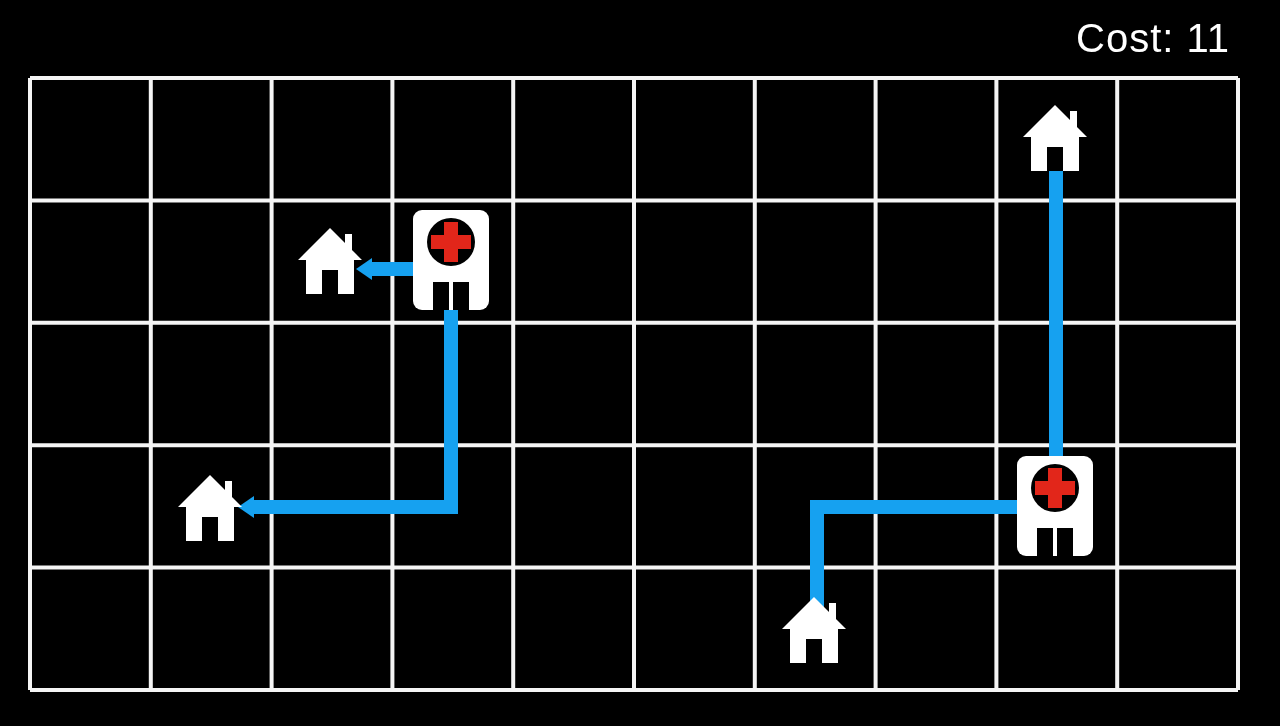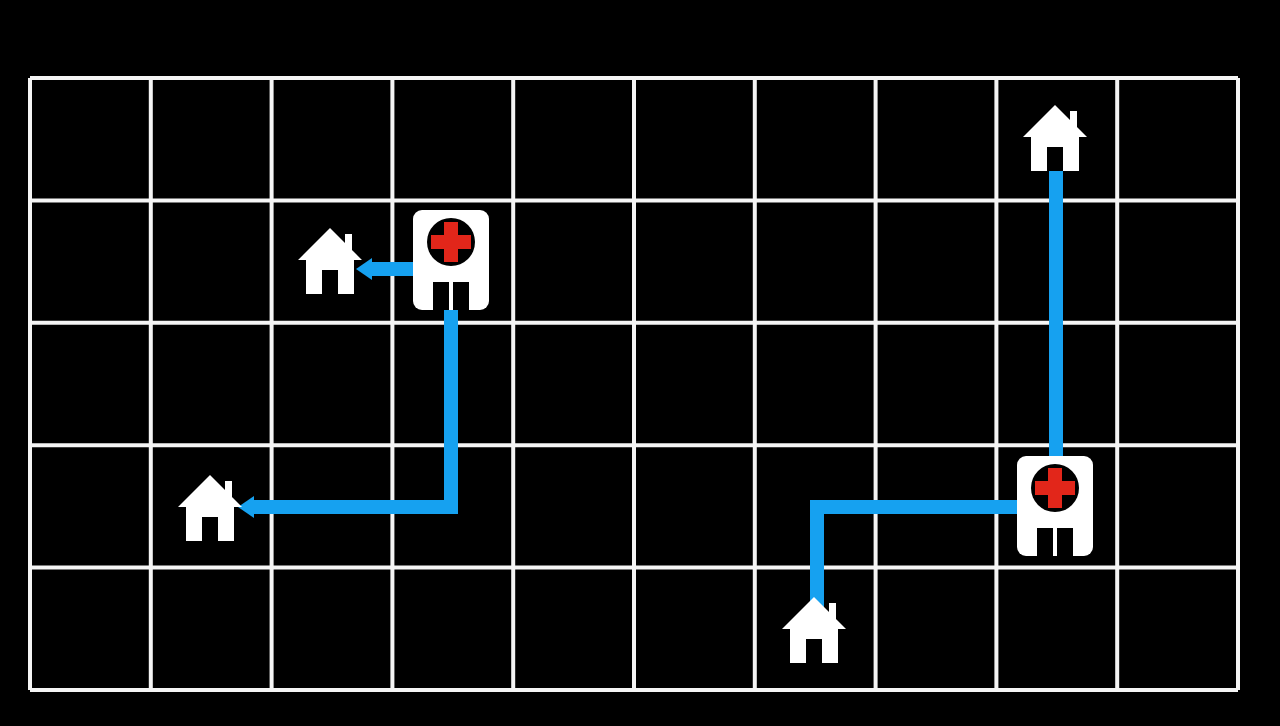--- a/index.html
+++ b/index.html
@@ -31,20 +31,21 @@
   svg.board {
     position: absolute;
     left: 0;
     top: 0;
   }
 </style>
 </head>
 <body>
 
 <div class="stage">
+  <div class="cost-label">Cost: 11</div>
   <svg class="board" width="1280" height="726" viewBox="0 0 1280 726">
       <g stroke="#f5f5f5" stroke-width="4">
         <line x1="30" y1="78" x2="30" y2="690"></line>
         <line x1="150.8" y1="78" x2="150.8" y2="690"></line>
         <line x1="271.6" y1="78" x2="271.6" y2="690"></line>
         <line x1="392.4" y1="78" x2="392.4" y2="690"></line>
         <line x1="513.2" y1="78" x2="513.2" y2="690"></line>
         <line x1="634" y1="78" x2="634" y2="690"></line>
         <line x1="754.8" y1="78" x2="754.8" y2="690"></line>
         <line x1="875.6" y1="78" x2="875.6" y2="690"></line>

